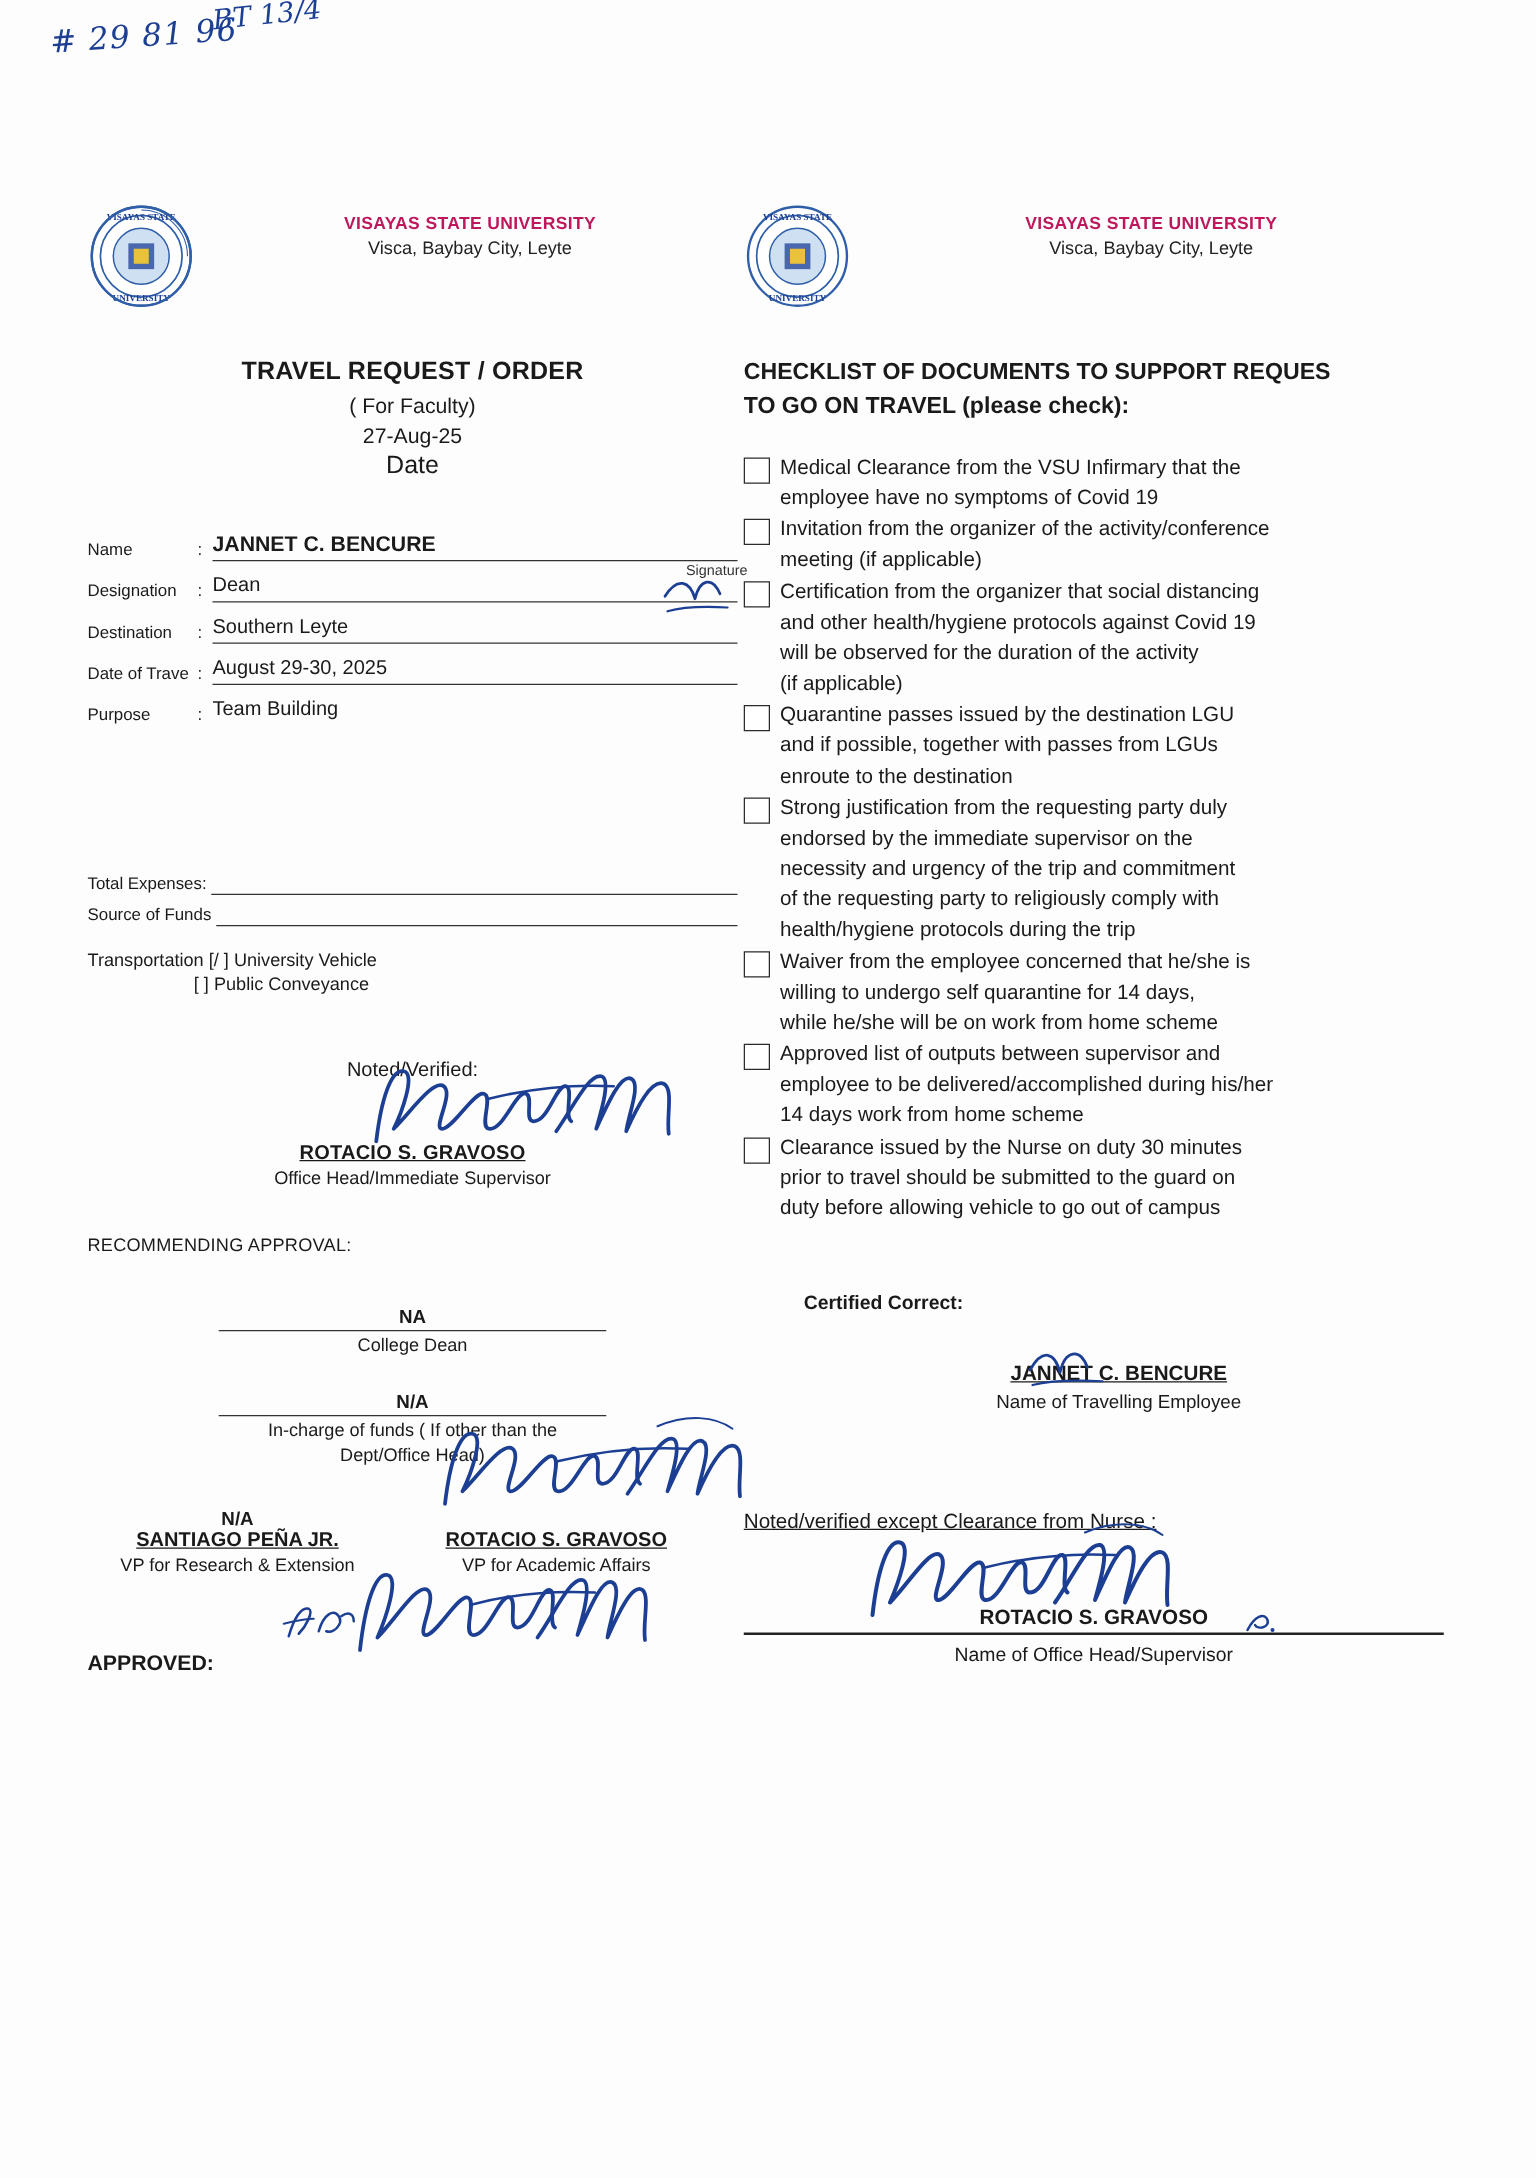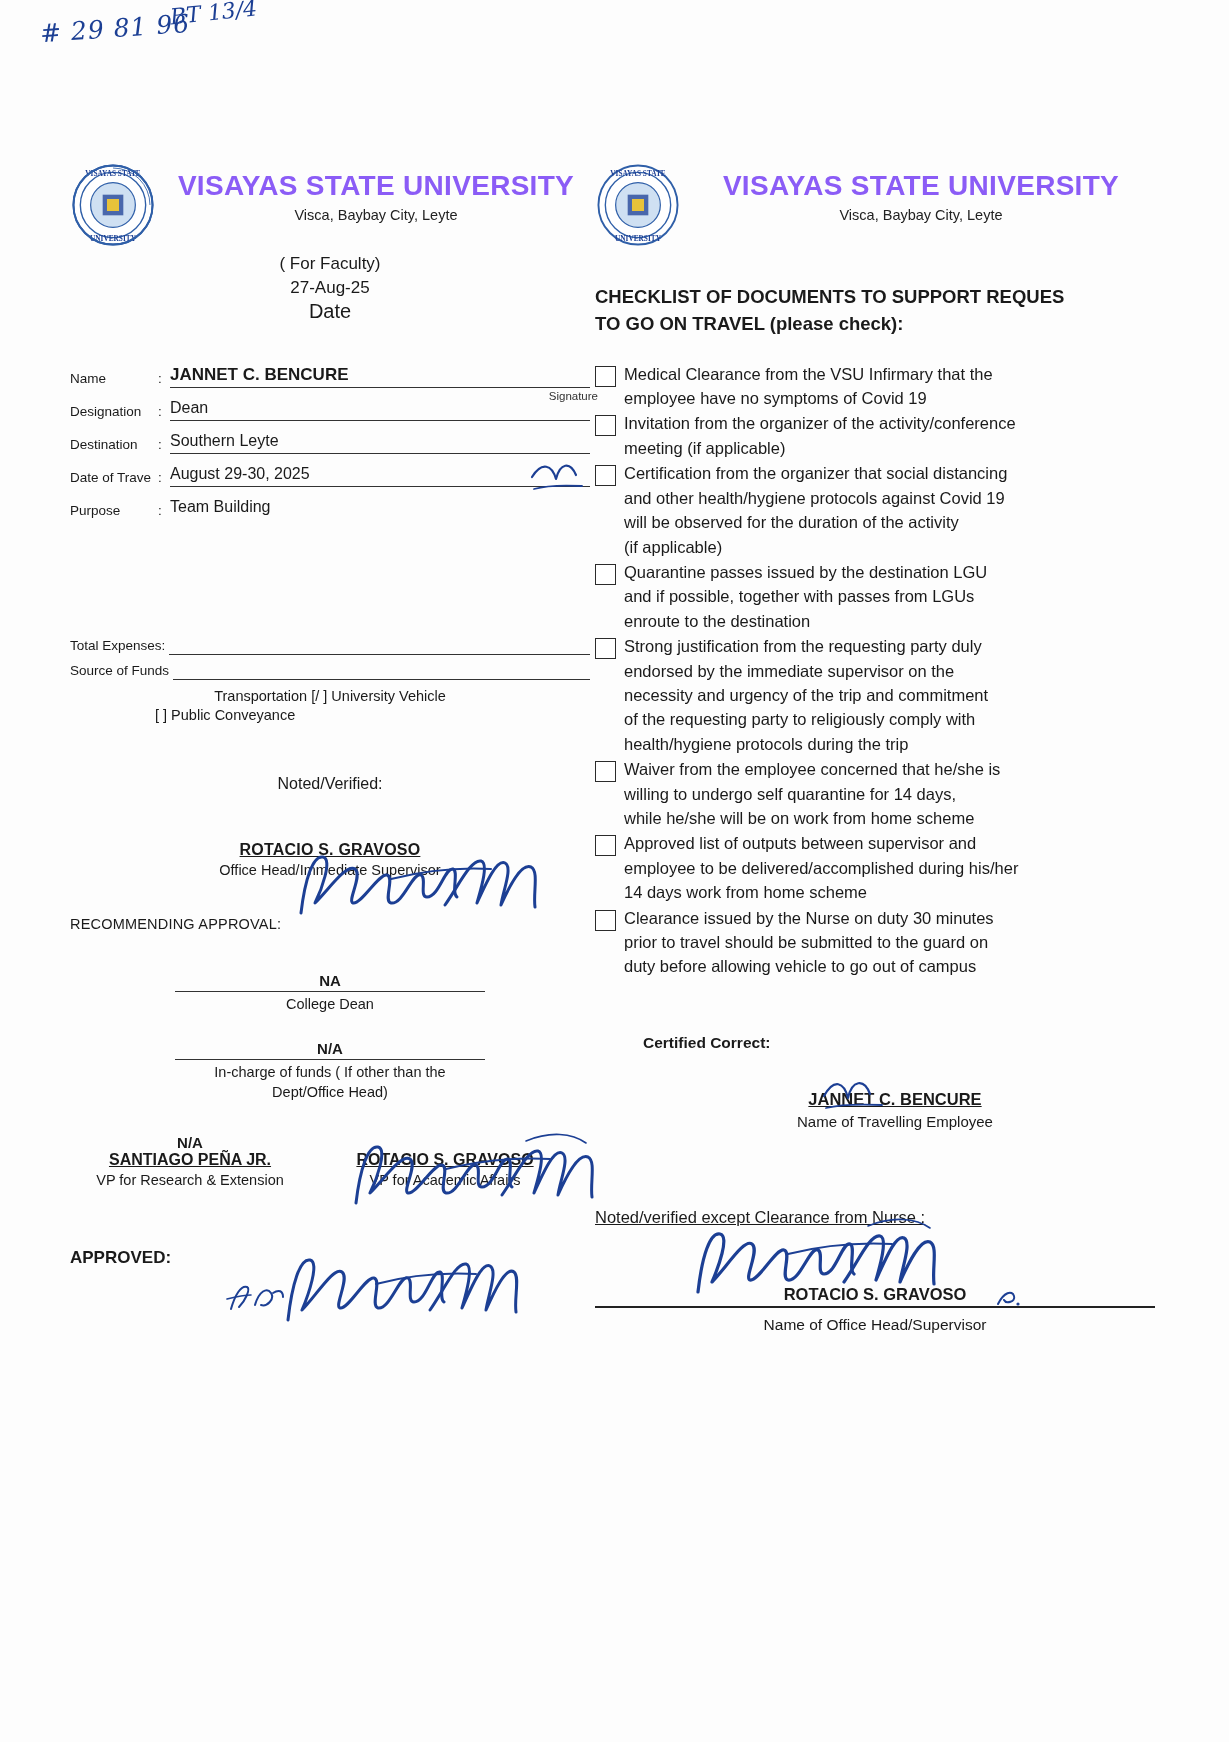--- a/index.html
+++ b/index.html
@@ -32,21 +32,21 @@
 
   .col-left { position: absolute; left: 70px; top: 160px; width: 520px; }
   .col-right { position: absolute; left: 595px; top: 160px; width: 560px; }
 
   .hdr { display: flex; align-items: flex-start; }
   .seal {
     width: 86px; height: 86px; flex: 0 0 86px; margin-top: 2px;
   }
   .hdr-text { margin-left: 10px; padding-top: 10px; }
   .uni-name {
-    font-size: 28px; font-weight: bold; letter-spacing: .3px; color: #8b5cf6;
+    font-size: 14px; font-weight: bold; letter-spacing: .3px; color: #be185d;
   }
   .uni-addr { font-size: 14.5px; text-align: center; margin-top: 5px; color: #222; }
   .col-left .uni-name, .col-left .uni-addr { text-align: center; }
   .col-right .uni-name { text-align: center; }
 
   .form-title {
     text-align: center; font-size: 20px; font-weight: bold; margin-top: 38px; letter-spacing: .2px;
   }
   .form-sub { text-align: center; font-size: 17px; margin-top: 6px; }
   .date-line { text-align: center; font-size: 17px; margin-top: 4px; }
@@ -61,21 +61,21 @@
     flex: 1; border-bottom: 1.2px solid #333; font-size: 16px; padding-bottom: 2px;
     min-height: 22px; white-space: nowrap;
   }
   .fvalue.bold { font-weight: bold; font-size: 17px; }
   .sig-label { position: absolute; right: -8px; bottom: -14px; font-size: 11.5px; color: #333; }
 
   .exp { margin-top: 118px; }
   .exprow { display: flex; align-items: flex-end; margin-bottom: 8px; }
   .explabel { font-size: 13.5px; white-space: nowrap; padding-bottom: 2px; }
   .expline { flex: 1; border-bottom: 1.2px solid #333; height: 16px; margin-left: 4px; }
-  .transport { font-size: 14.5px; margin-top: 8px; text-align: center; }
+  .transport { font-size: 14.5px; margin-top: 20px; }
   .transport2 { font-size: 14.5px; margin-left: 85px; margin-top: 3px; }
 
   .noted { font-size: 16px; margin-top: 52px; text-align: center; }
   .sigblock { text-align: center; margin-top: -6px; }
   .signame { font-weight: bold; font-size: 16px; text-decoration: underline; letter-spacing: .2px; }
   .sigrole { font-size: 14.5px; margin-top: 3px; }
 
   .rec { font-size: 14.5px; margin-top: 38px; letter-spacing: .2px; }
 
   .linesig { margin-top: 18px; }
@@ -146,20 +146,21 @@
           <text x="50" y="92" font-size="8.5" text-anchor="middle" fill="#1c3f94" font-family="Liberation Serif, serif" font-weight="bold">UNIVERSITY</text>
           <circle cx="50" cy="50" r="46" fill="none" stroke="#2f5fa8" stroke-width="2.2"></circle>
         </svg>
       </div>
       <div class="hdr-text" style="width:420px">
         <div class="uni-name">VISAYAS STATE UNIVERSITY</div>
         <div class="uni-addr">Visca, Baybay City, Leyte</div>
       </div>
     </div>
 
+    <div class="form-title">TRAVEL REQUEST / ORDER</div>
     <div class="form-sub">( For Faculty)</div>
     <div class="date-line">27-Aug-25</div>
     <div class="date-label">Date</div>
 
     <div class="fields">
       <div class="frow">
         <div class="flabel">Name</div>
         <div class="fcolon">:</div>
         <div class="fvalue bold">JANNET C. BENCURE</div>
         <div class="sig-label">Signature</div>

